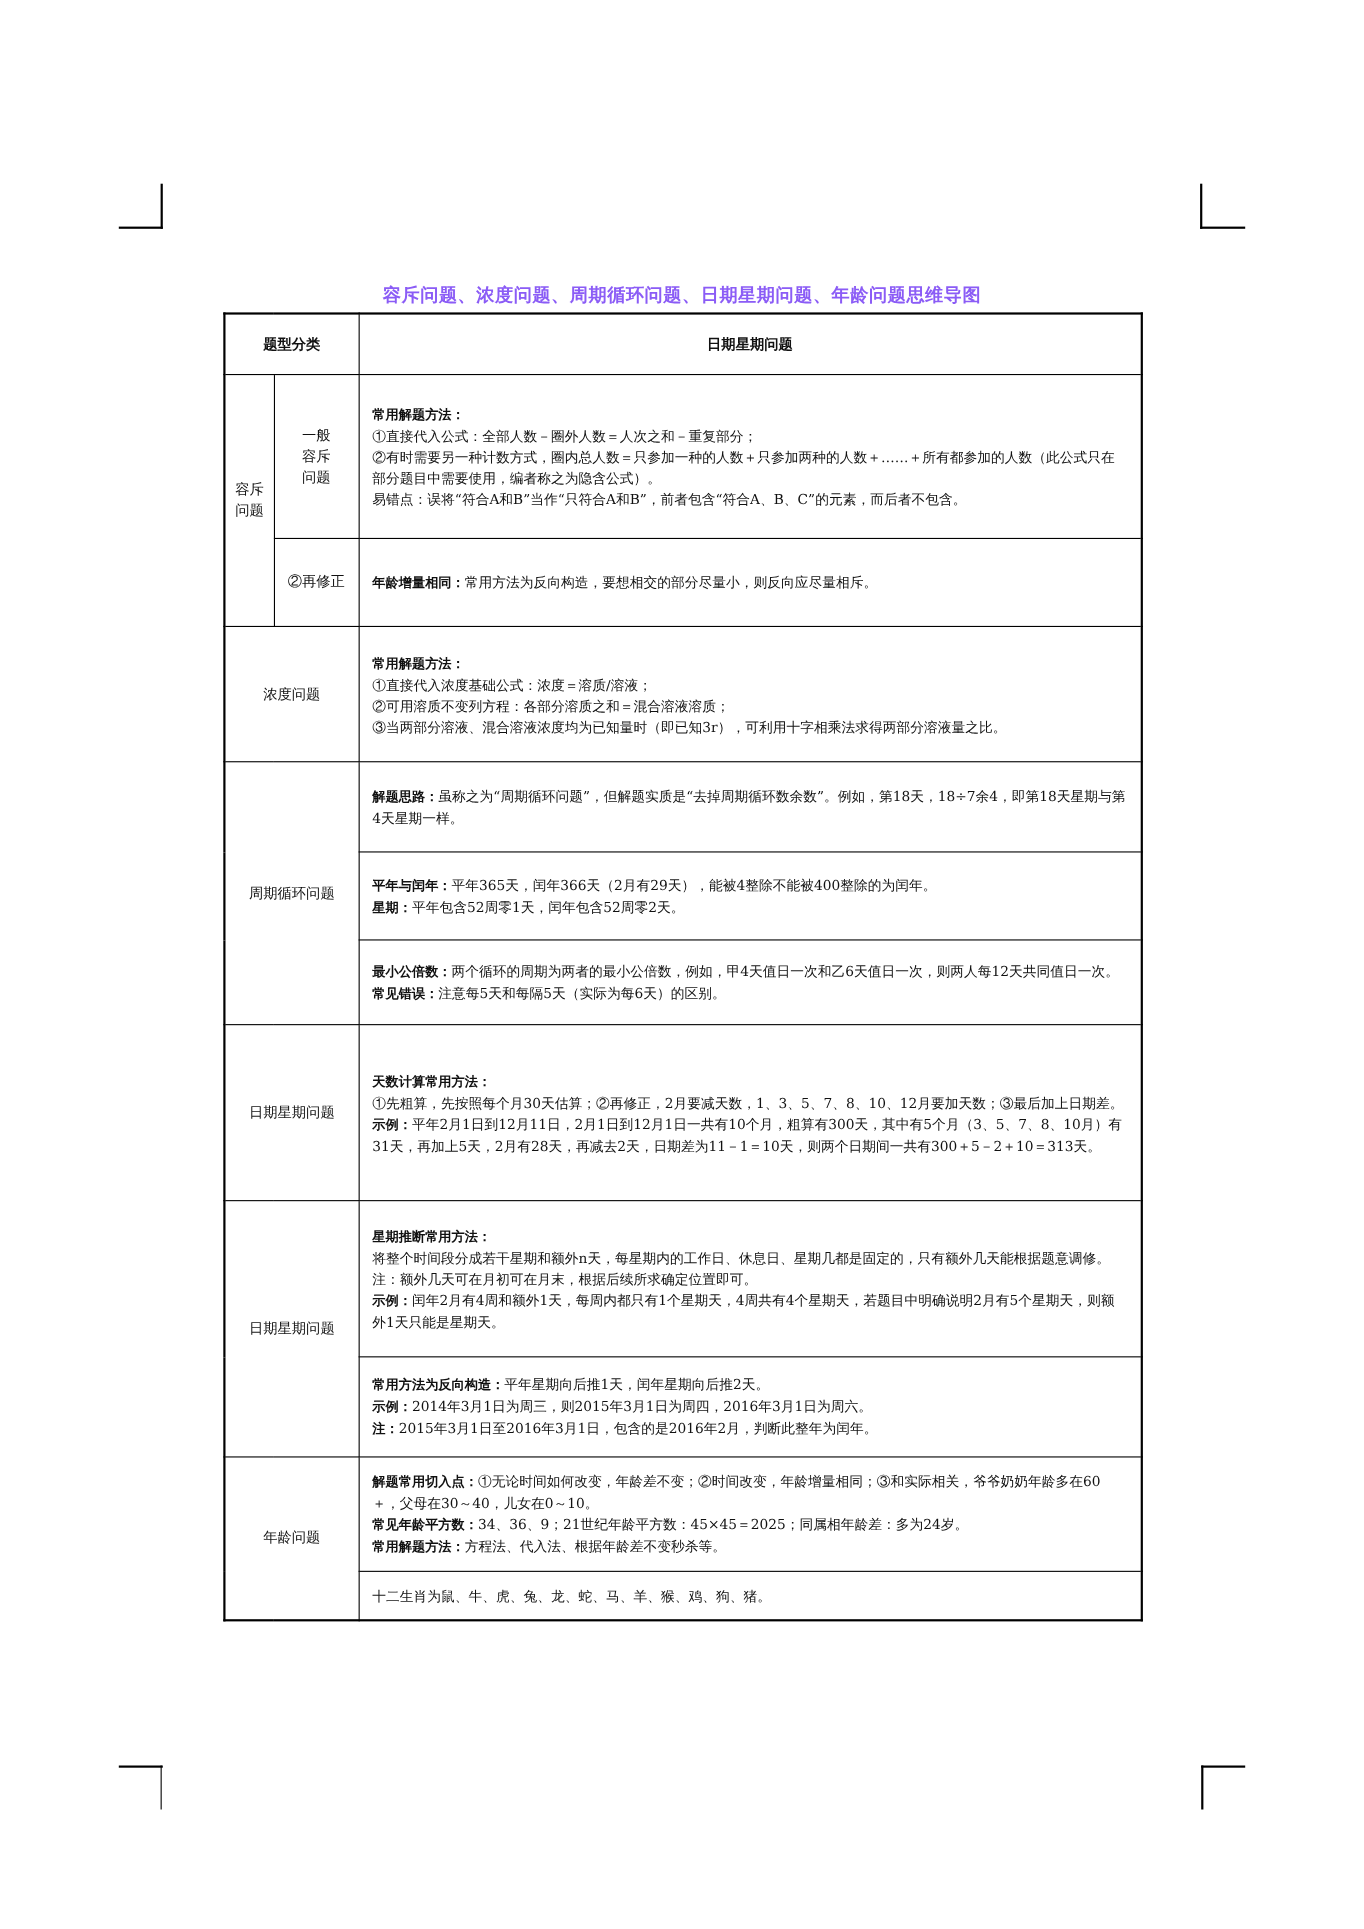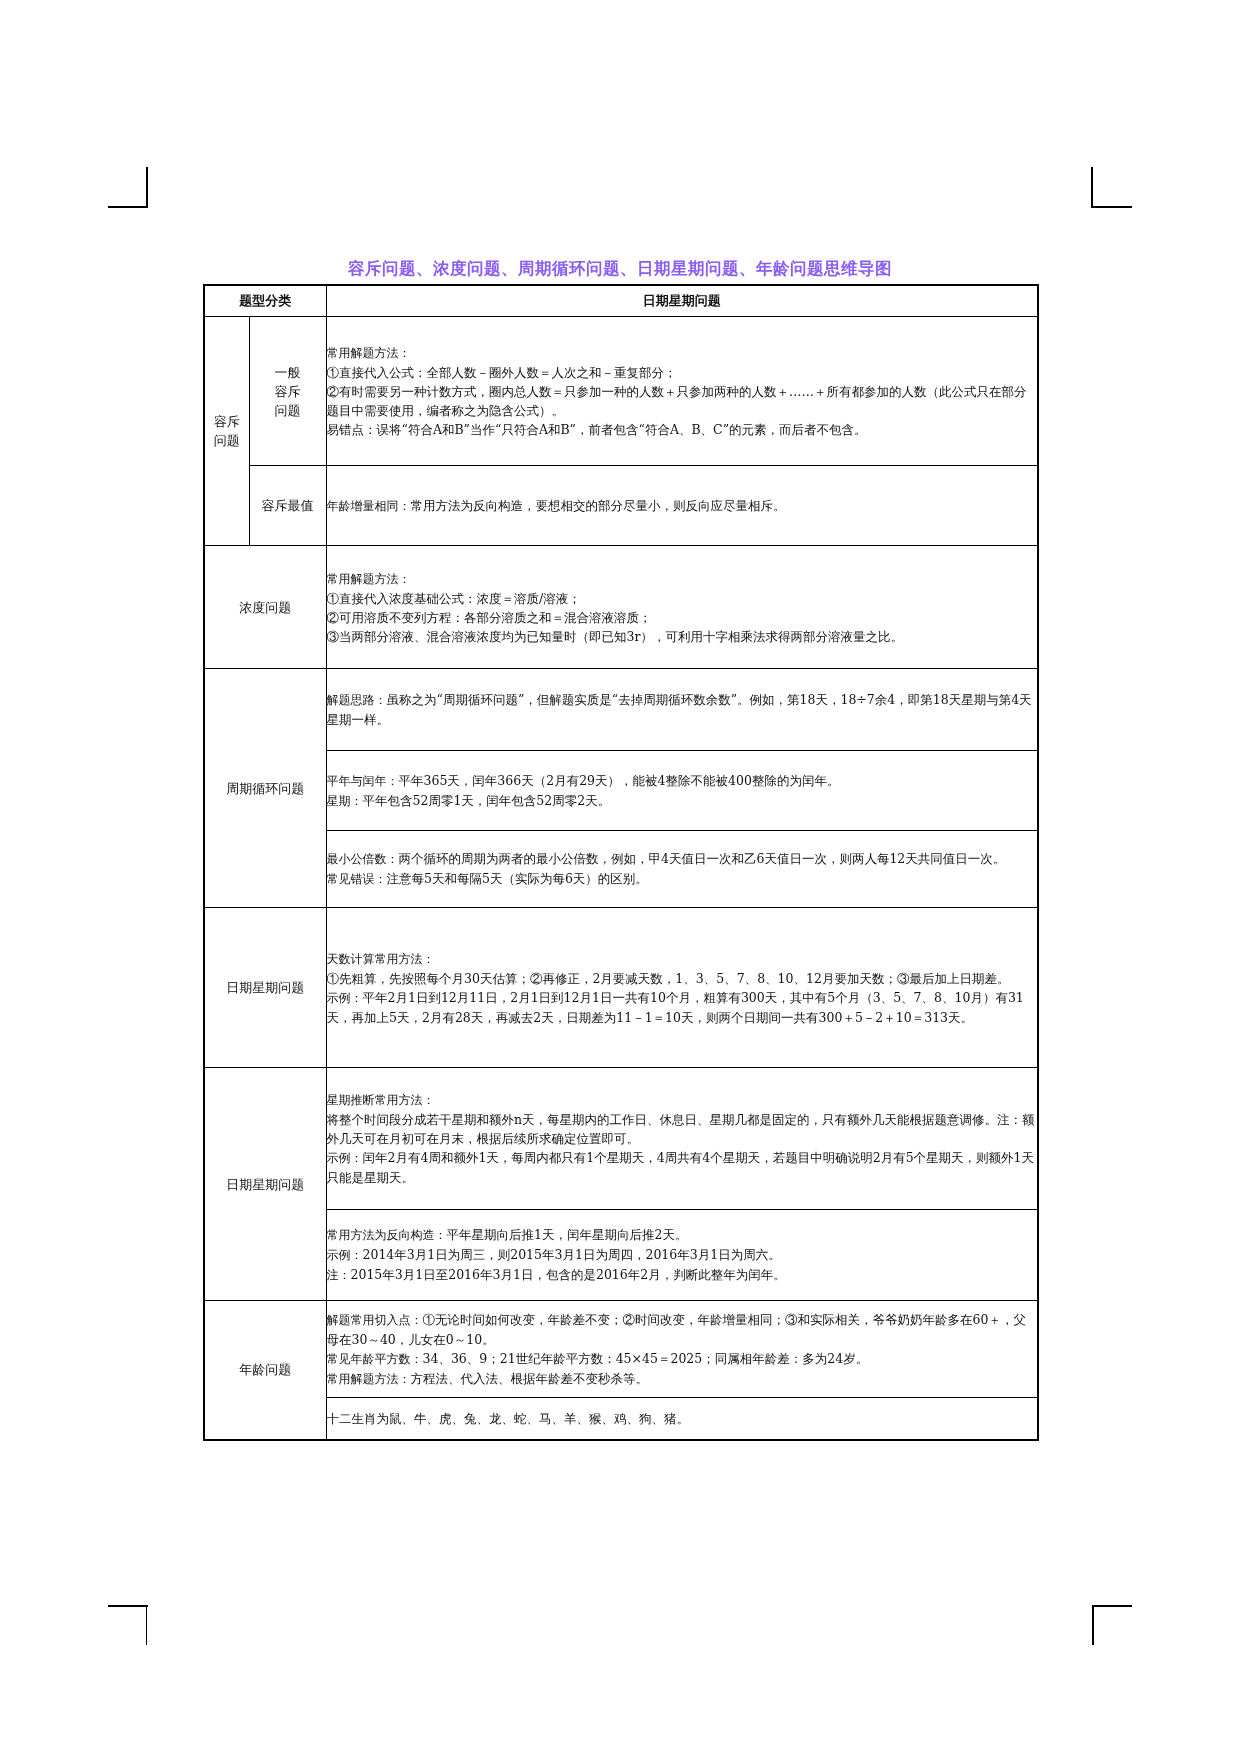--- a/index.html
+++ b/index.html
@@ -4,27 +4,27 @@
 <style>
   html, body { margin: 0; padding: 0; background: #ffffff; }
   body { width: 1240px; height: 1754px; position: relative; overflow: hidden;
          font-family: "DejaVu Serif", "Liberation Serif", serif; color: #111; }
   .crop { position: absolute; background: #000; }
   .title { position: absolute; left: 203px; width: 834px; top: 258px; text-align: center;
            font-family: "DejaVu Sans", "Liberation Sans", sans-serif; font-weight: bold;
            font-size: 16.5px; letter-spacing: 0.5px; color: #8b5cf6; }
   table.map { position: absolute; left: 203px; top: 284px; width: 834px;
               border-collapse: collapse; border: 2.5px solid #000; table-layout: fixed; }
-  table.map td, table.map th { border: 1px solid #000; vertical-align: middle; padding: 0; }
+  table.map td, table.map th { border: 1px solid #000; vertical-align: middle; padding: 12px; }
   table.map th { height: 30px; font-family: "DejaVu Sans", "Liberation Sans", sans-serif;
                  font-size: 13px; font-weight: bold; }
   .cat { text-align: center; font-size: 13px; line-height: 19px; }
   .content { padding: 6px 10px 6px 10px; font-size: 12.5px; line-height: 19px; text-align: left; }
   .content p { margin: 0; }
-  .kw { font-weight: normal; font-family: "DejaVu Sans", "Liberation Sans", sans-serif; font-size: 12px; }
+  .kw { font-weight: bold; font-family: "DejaVu Sans", "Liberation Sans", sans-serif; font-size: 12px; }
   .thick-top td { border-top: 2px solid #000; }
 </style>
 </head>
 <body>
 
 <div class="crop" style="left:146px;top:167px;width:2px;height:41px;"></div>
 <div class="crop" style="left:108px;top:206px;width:40px;height:2px;"></div>
 <div class="crop" style="left:1091px;top:167px;width:2px;height:41px;"></div>
 <div class="crop" style="left:1091px;top:206px;width:41px;height:2px;"></div>
 <div class="crop" style="left:108px;top:1605px;width:40px;height:2px;"></div>
@@ -52,21 +52,21 @@
       <td rowspan="2" class="cat" style="padding:0 6px;">容斥问题</td>
       <td class="cat" style="padding:0 24px;">一般容斥问题</td>
       <td class="content">
         <p><span class="kw">常用解题方法：</span><span></span></p>
         <p><span>①直接代入公式：全部人数－圈外人数＝人次之和－重复部分；</span></p>
         <p><span>②有时需要另一种计数方式，圈内总人数＝只参加一种的人数＋只参加两种的人数＋……＋所有都参加的人数（此公式只在部分题目中需要使用，编者称之为隐含公式）。</span></p>
         <p><span>易错点：误将“符合A和B”当作“只符合A和B”，前者包含“符合A、B、C”的元素，而后者不包含。</span></p>
       </td>
     </tr>
     <tr style="height:80px">
-      <td class="cat">容斥最值</td>
+      <td class="cat">②再修正</td>
       <td class="content">
         <p><span class="kw">年龄增量相同：</span><span>常用方法为反向构造，要想相交的部分尽量小，则反向应尽量相斥。</span></p>
       </td>
     </tr>
 
     <tr style="height:123px">
       <td colspan="2" class="cat">浓度问题</td>
       <td class="content">
         <p><span class="kw">常用解题方法：</span></p>
         <p><span>①直接代入浓度基础公式：浓度＝溶质/溶液；</span></p>

